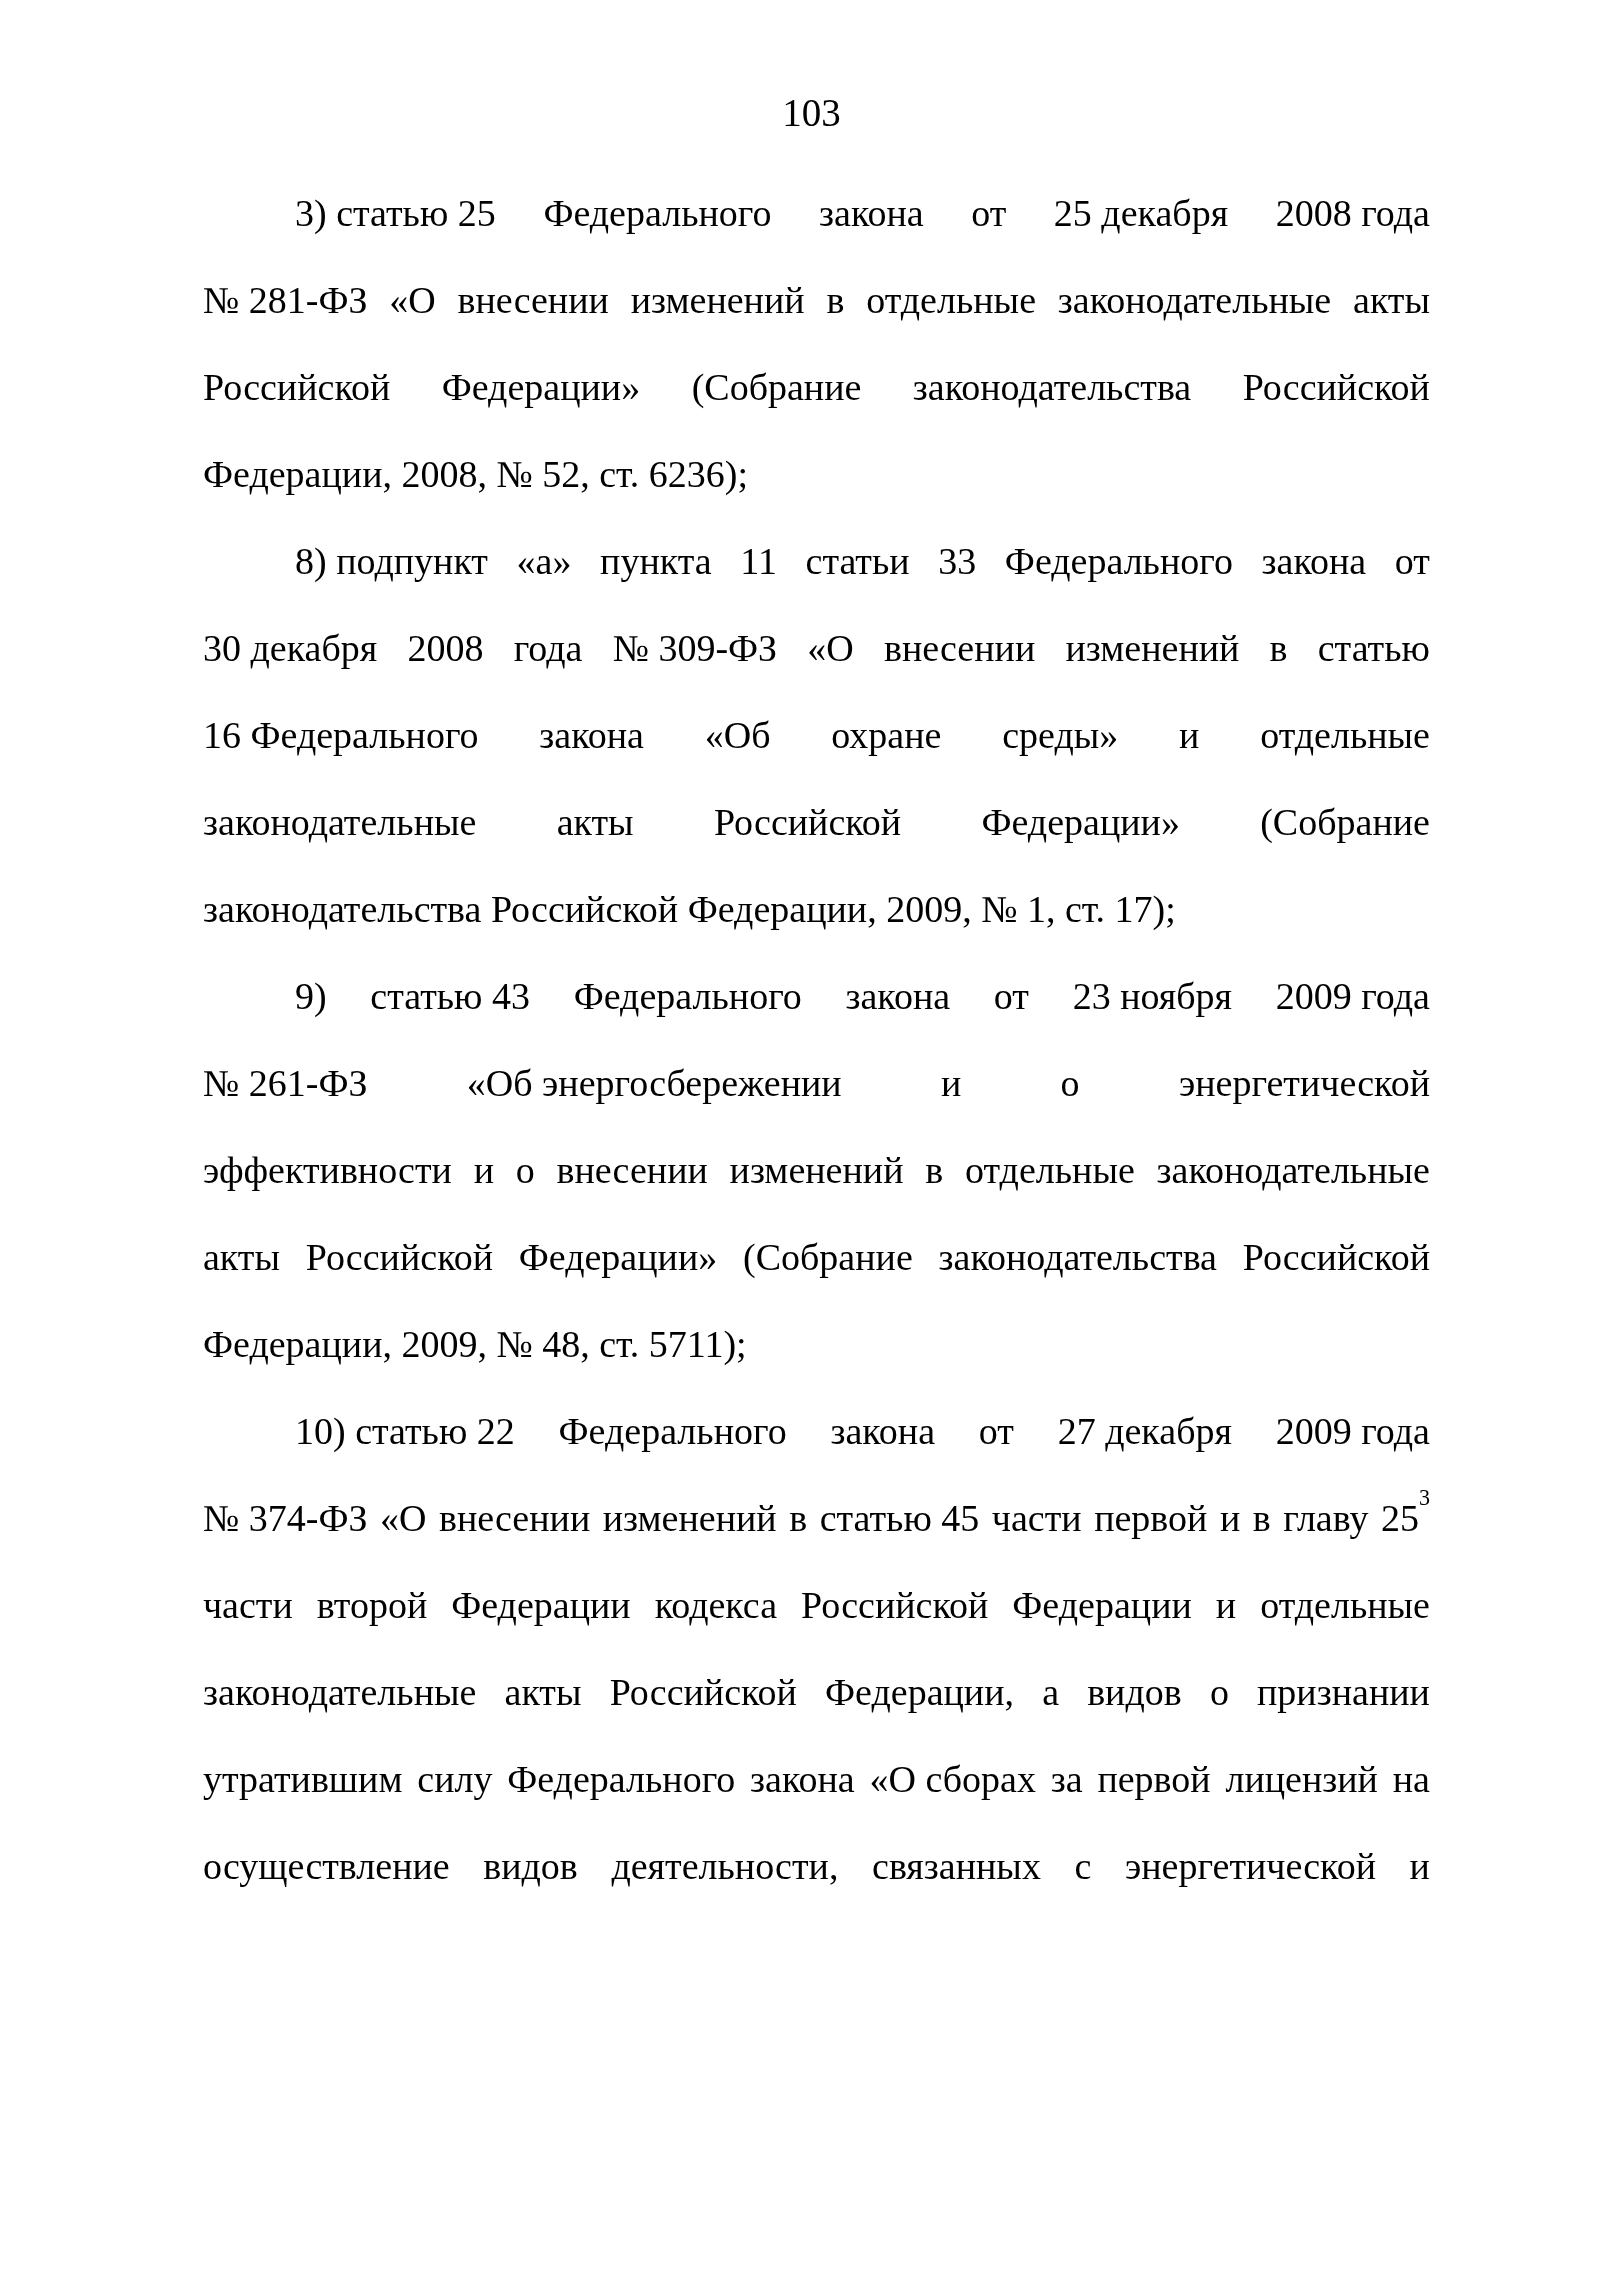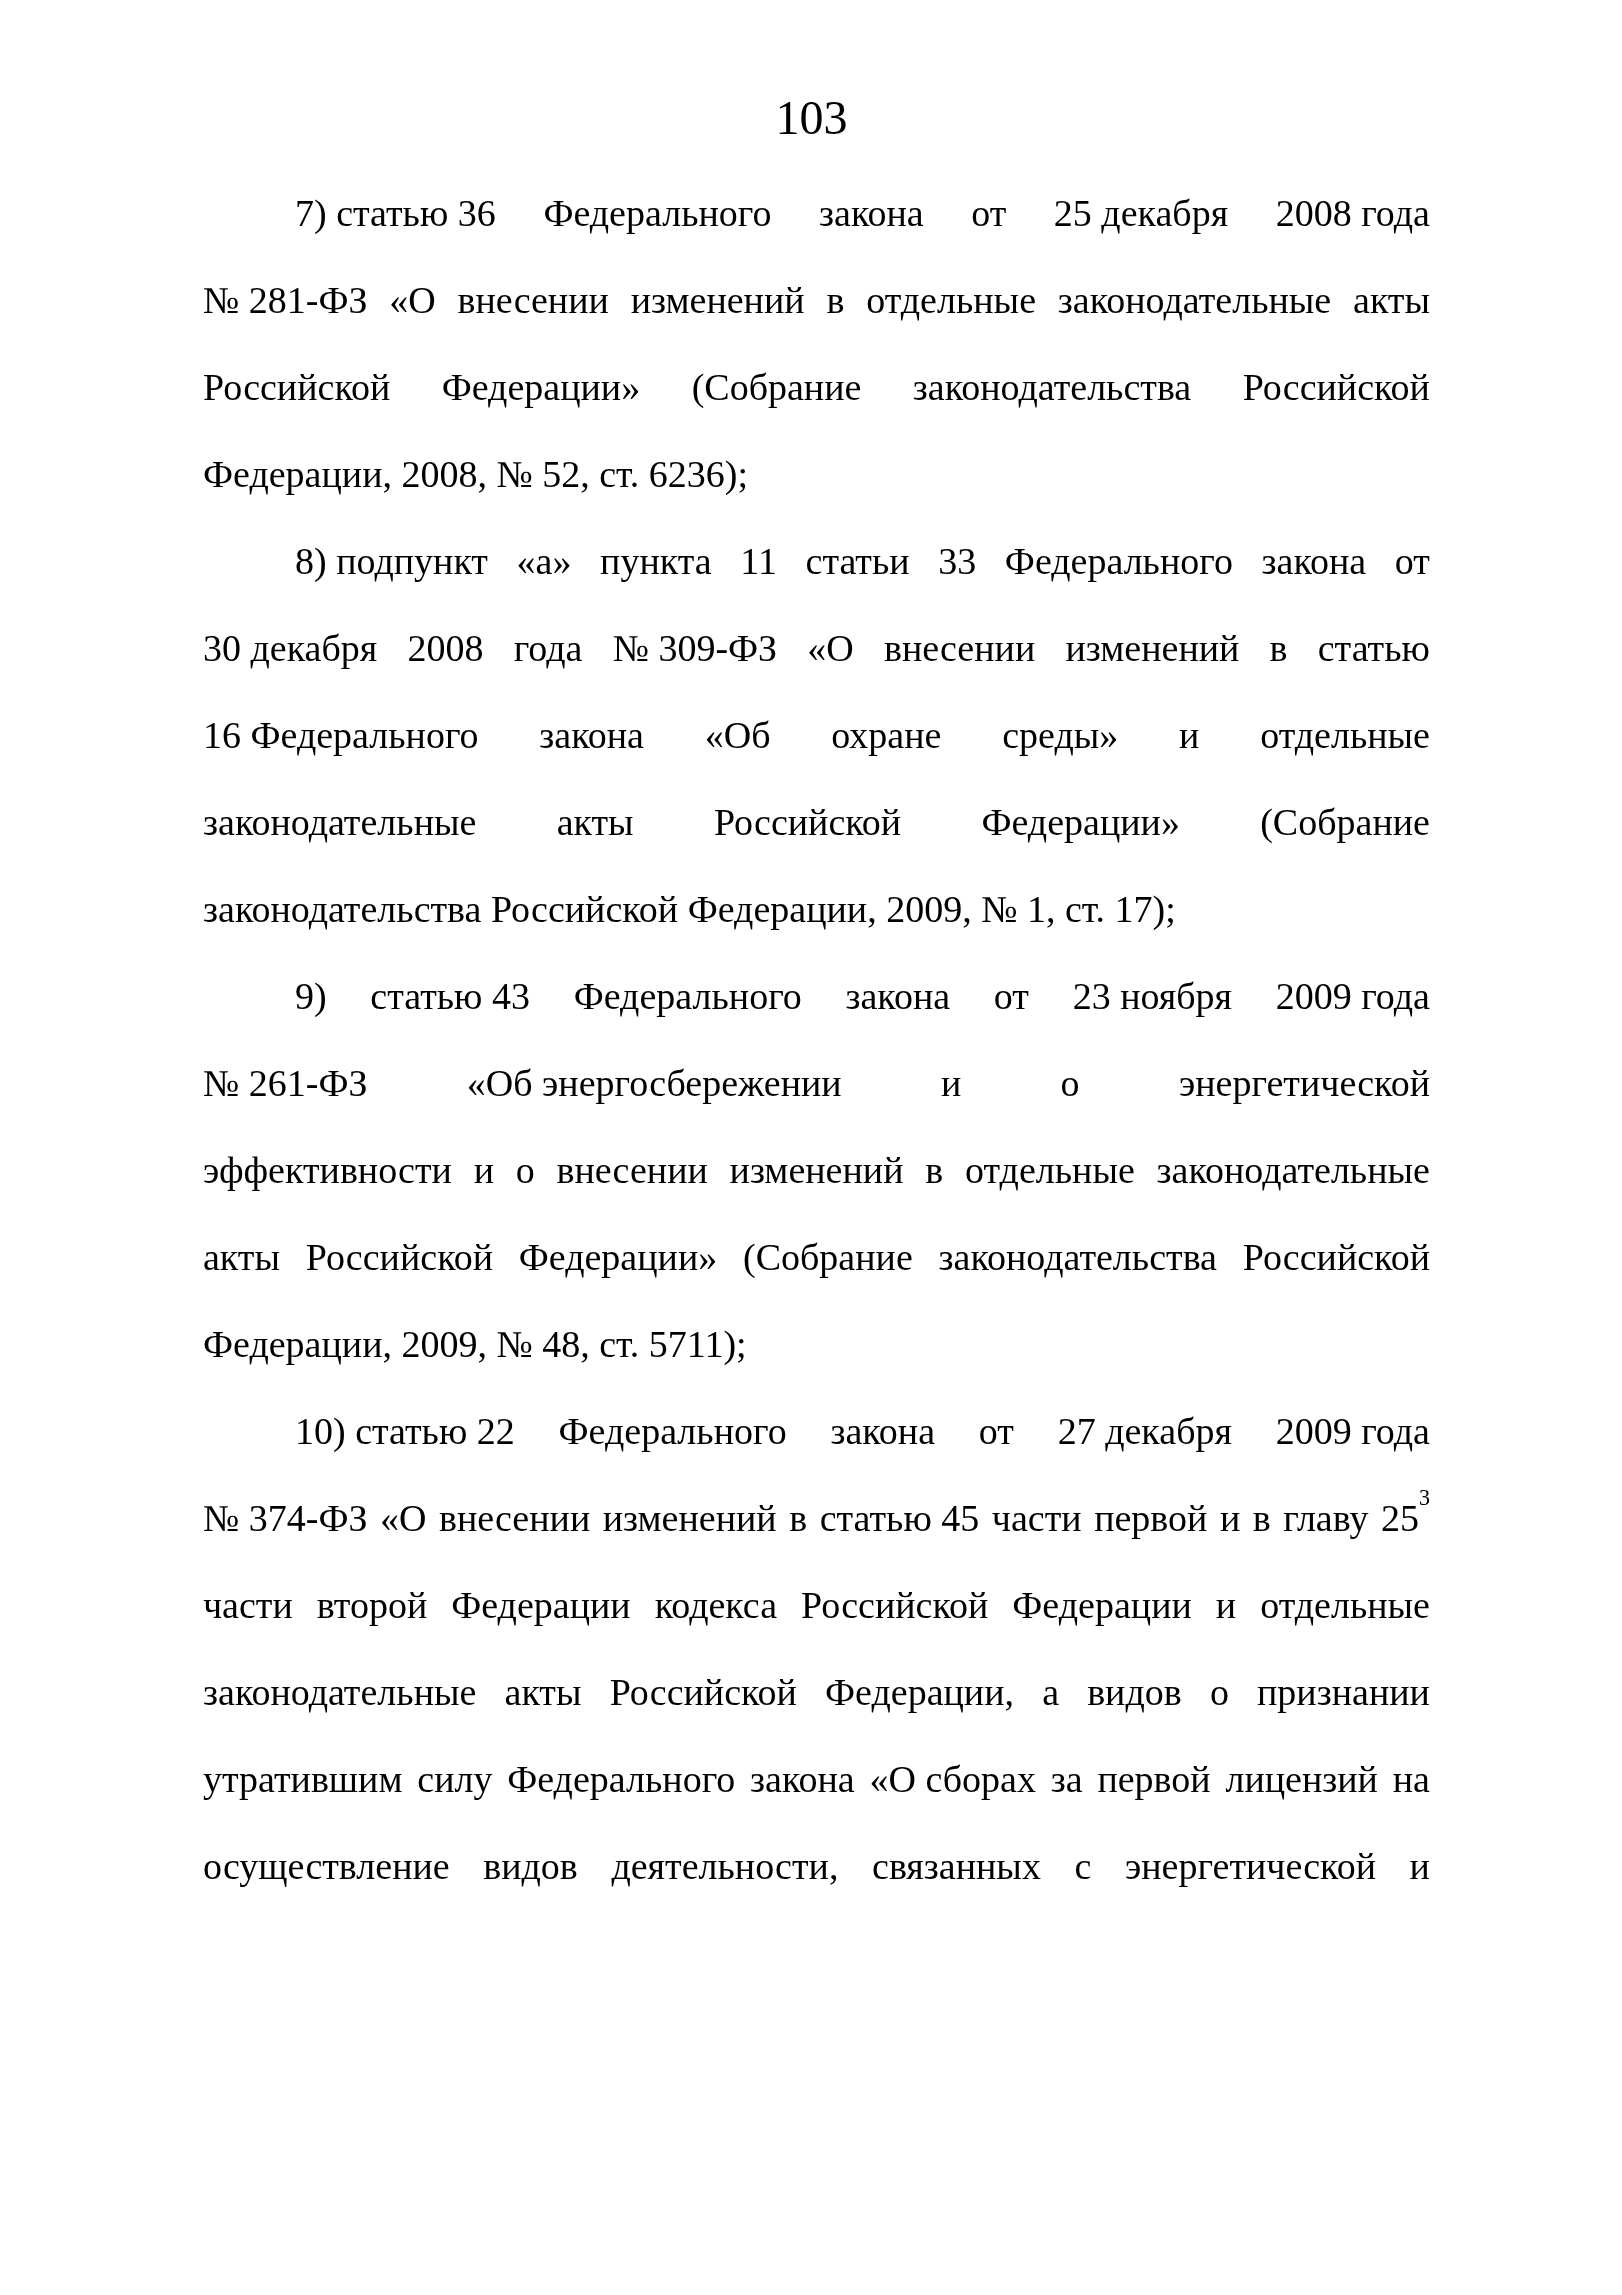--- a/index.html
+++ b/index.html
@@ -11,21 +11,21 @@
     color: #000000;
     font-family: "Liberation Serif", "DejaVu Serif", serif;
     overflow: hidden;
   }
   .page-number {
     position: absolute;
     top: 90px;
     left: 0;
     width: 100%;
     text-align: center;
-    font-size: 48px;
+    font-size: 39px;
     line-height: normal;
   }
   .content {
     position: absolute;
     top: 170px;
     left: 203px;
     width: 1227px;
     font-size: 38px;
   }
   .para { margin: 0; padding: 0; }
@@ -52,21 +52,21 @@
 </head>
 <body>
 
 <div class="page">
   <div class="page-number">103</div>
 
   <div class="content">
 
     <section class="para">
       <div class="line j first">
-          <span class="chunk">7) статью 36</span>
+          <span class="chunk">3) статью 25</span>
           <span class="chunk">Федерального</span>
           <span class="chunk">закона</span>
           <span class="chunk">от</span>
           <span class="chunk">25 декабря</span>
           <span class="chunk">2008 года</span>
         </div>
       <div class="line j">
           <span class="chunk">№ 281-ФЗ</span>
           <span class="chunk">«О</span>
           <span class="chunk">внесении</span>

